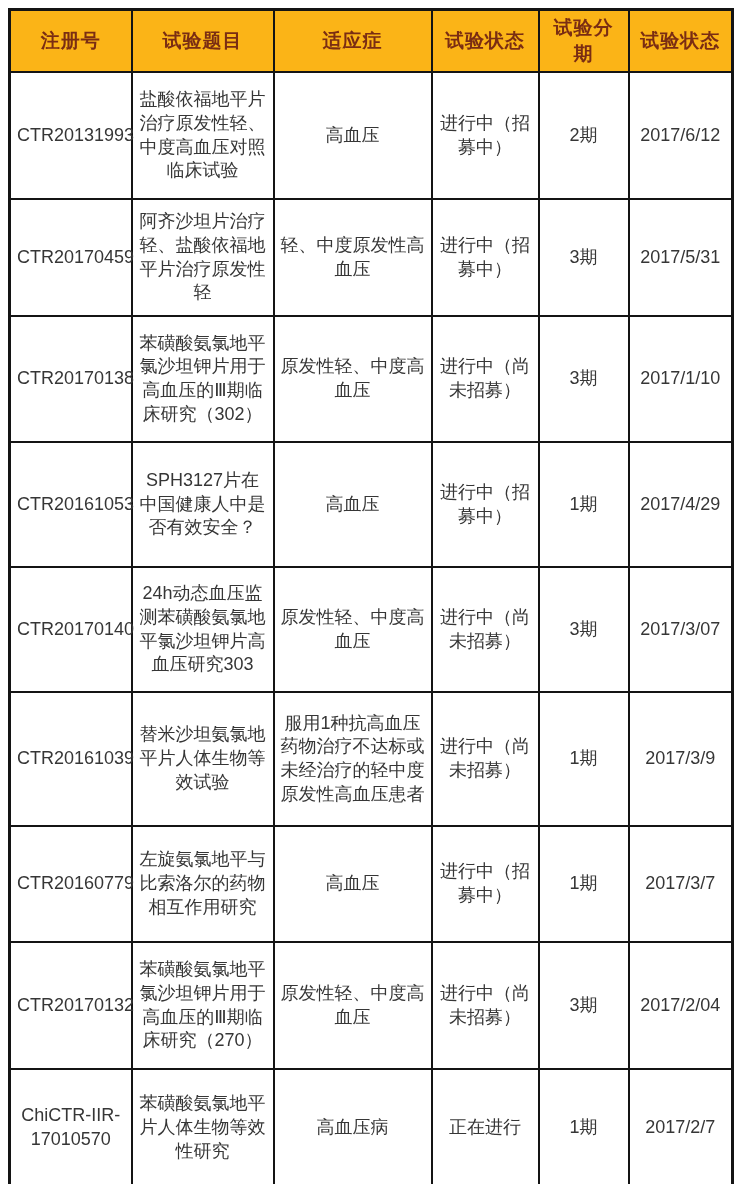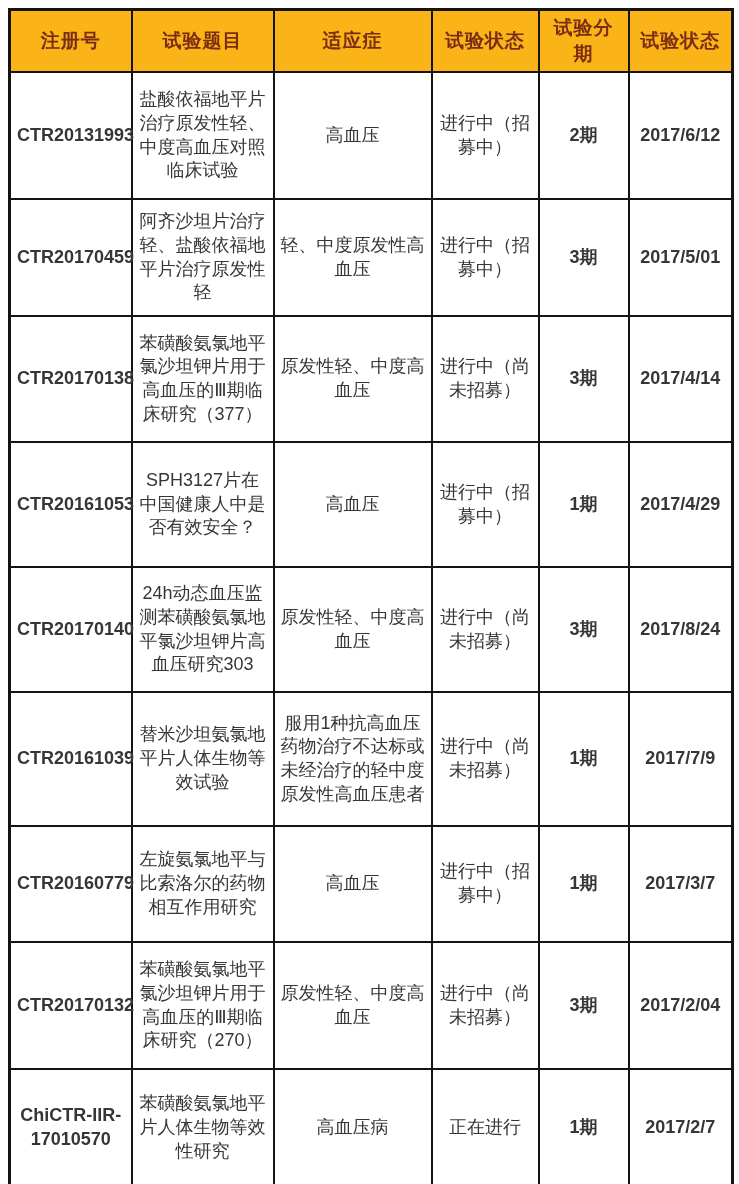--- a/index.html
+++ b/index.html
@@ -34,21 +34,21 @@
     font-weight: bold;
     letter-spacing: 1px;
   }
   thead tr { height: 55px; }
   table.trials td {
     color: #363636;
     font-size: 18px;
     line-height: 1.32;
   }
   td.col-reg_no, td.col-phase, td.col-date {
-    font-weight: bold;
+    font-weight: normal;
     font-size: 17px;
   }
   
   tbody tr:nth-child(1) { height: 127px; }
   tbody tr:nth-child(2) { height: 117px; }
   tbody tr:nth-child(3) { height: 126px; }
   tbody tr:nth-child(4) { height: 125px; }
   tbody tr:nth-child(5) { height: 125px; }
   tbody tr:nth-child(6) { height: 134px; }
   tbody tr:nth-child(7) { height: 116px; }
@@ -93,53 +93,53 @@
           <td class="col-status">进行中（招募中）</td>
           <td class="col-phase">2期</td>
           <td class="col-date">2017/6/12</td>
         </tr>
         <tr>
           <td class="col-reg_no">CTR20170459</td>
           <td class="col-title">阿齐沙坦片治疗轻、盐酸依福地平片治疗原发性轻</td>
           <td class="col-indication">轻、中度原发性高血压</td>
           <td class="col-status">进行中（招募中）</td>
           <td class="col-phase">3期</td>
-          <td class="col-date">2017/5/01</td>
+          <td class="col-date">2017/5/31</td>
         </tr>
         <tr>
           <td class="col-reg_no">CTR20170138</td>
-          <td class="col-title">苯磺酸氨氯地平氯沙坦钾片用于高血压的Ⅲ期临床研究（377）</td>
+          <td class="col-title">苯磺酸氨氯地平氯沙坦钾片用于高血压的Ⅲ期临床研究（302）</td>
           <td class="col-indication">原发性轻、中度高血压</td>
           <td class="col-status">进行中（尚未招募）</td>
           <td class="col-phase">3期</td>
-          <td class="col-date">2017/4/14</td>
+          <td class="col-date">2017/1/10</td>
         </tr>
         <tr>
           <td class="col-reg_no">CTR20161053</td>
           <td class="col-title">SPH3127片在中国健康人中是否有效安全？</td>
           <td class="col-indication">高血压</td>
           <td class="col-status">进行中（招募中）</td>
           <td class="col-phase">1期</td>
           <td class="col-date">2017/4/29</td>
         </tr>
         <tr>
           <td class="col-reg_no">CTR20170140</td>
           <td class="col-title">24h动态血压监测苯磺酸氨氯地平氯沙坦钾片高血压研究303</td>
           <td class="col-indication">原发性轻、中度高血压</td>
           <td class="col-status">进行中（尚未招募）</td>
           <td class="col-phase">3期</td>
-          <td class="col-date">2017/8/24</td>
+          <td class="col-date">2017/3/07</td>
         </tr>
         <tr>
           <td class="col-reg_no">CTR20161039</td>
           <td class="col-title">替米沙坦氨氯地平片人体生物等效试验</td>
           <td class="col-indication">服用1种抗高血压药物治疗不达标或未经治疗的轻中度原发性高血压患者</td>
           <td class="col-status">进行中（尚未招募）</td>
           <td class="col-phase">1期</td>
-          <td class="col-date">2017/7/9</td>
+          <td class="col-date">2017/3/9</td>
         </tr>
         <tr>
           <td class="col-reg_no">CTR20160779</td>
           <td class="col-title">左旋氨氯地平与比索洛尔的药物相互作用研究</td>
           <td class="col-indication">高血压</td>
           <td class="col-status">进行中（招募中）</td>
           <td class="col-phase">1期</td>
           <td class="col-date">2017/3/7</td>
         </tr>
         <tr>

